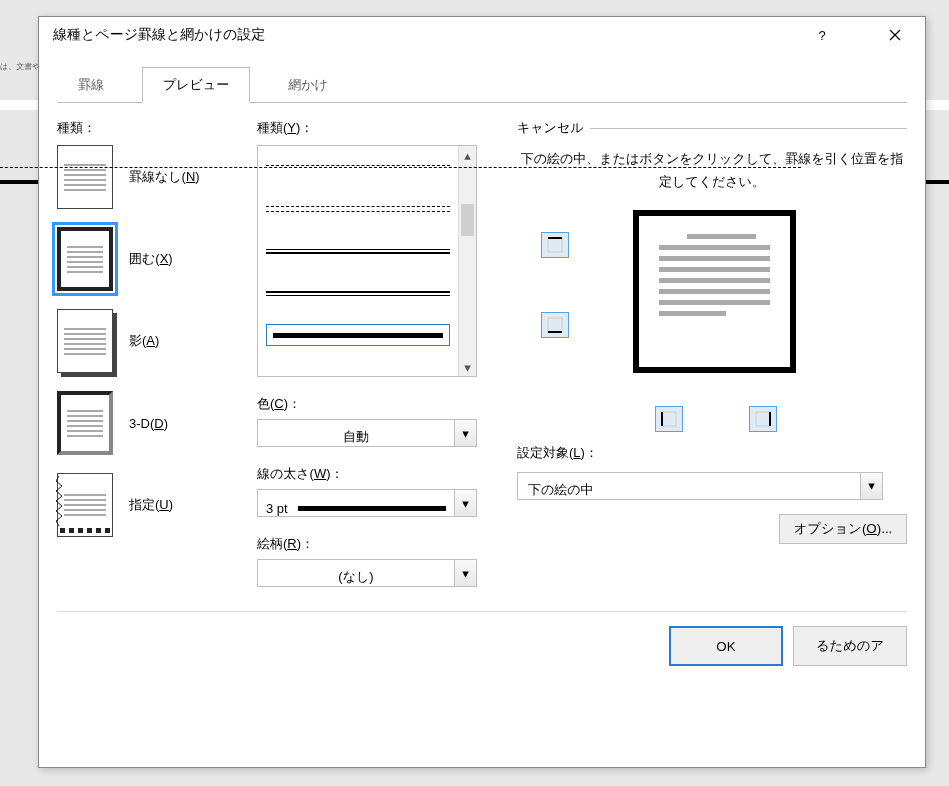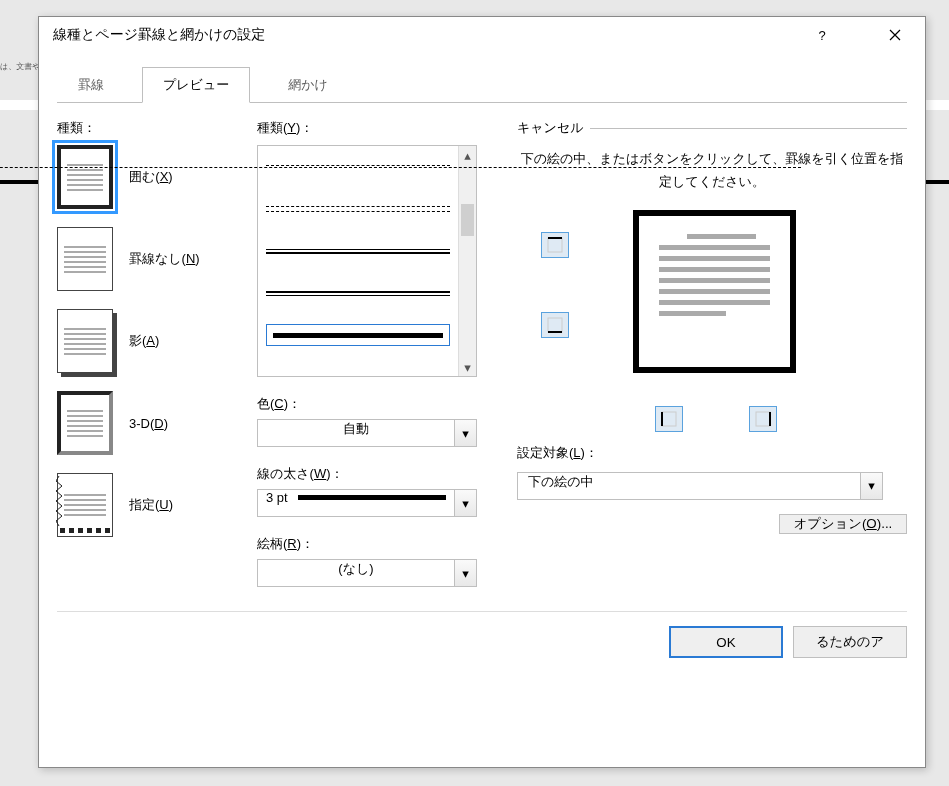--- a/index.html
+++ b/index.html
@@ -44,21 +44,21 @@
     .style-box { border: 1px solid #bfbfbf; width: 220px; height: 232px; display: flex; }
     .style-list { flex: 1; padding: 10px 8px; display: flex; flex-direction: column; gap: 20px; overflow: hidden; }
     .style-row { height: 22px; display: flex; align-items: center; justify-content: center; }
     .style-row.sel { border: 1px solid #2a7ad4; padding: 6px; }
     .sline { width: 100%; }
     .scrollbar { width: 18px; background: #f0f0f0; display: flex; flex-direction: column; border-left: 1px solid #ddd; }
     .sbtn { height: 18px; display: flex; align-items: center; justify-content: center; color: #555; }
     .strack { flex: 1; position: relative; }
     .sthumb { position: absolute; left: 2px; right: 2px; top: 40px; height: 32px; background: #cfcfcf; }
     
-    .dd { width: 220px; height: 28px; border: 1px solid #bfbfbf; display: flex; align-items: flex-start; }
+    .dd { width: 220px; height: 28px; border: 1px solid #bfbfbf; display: flex; align-items: flex-end; }
     .dd .dd-text { flex: 1; text-align: center; }
     .dd .dd-arrow { width: 22px; height: 100%; border-left: 1px solid #bfbfbf; display: flex; align-items: center; justify-content: center; background: linear-gradient(#fafafa,#e8e8e8); }
     .dd.width .dd-text { display: flex; align-items: center; gap: 10px; padding: 0 8px; text-align: left; }
     .dd.width .bar { flex: 1; height: 5px; background: #000; }
     
     .small-label { margin: 18px 0 6px; }
     
     
     .preview-label { display: flex; align-items: center; gap: 6px; margin-bottom: 10px; }
     .preview-label .hr { flex: 1; height: 1px; background: #bfbfbf; }
@@ -73,25 +73,25 @@
     .pv-btn { position: absolute; width: 28px; height: 26px; border: 1px solid #5aa2de; background: #dfeaf4; display: flex; align-items: center; justify-content: center; }
     .pv-btn svg { width: 18px; height: 18px; }
     .pv-btn.t { left: 24px; top: 38px; }
     .pv-btn.b { left: 24px; top: 118px; }
     .pv-btn.l { left: 138px; top: 212px; }
     .pv-btn.r { left: 232px; top: 212px; }
     
     .target-label { margin: 30px 0 10px; }
     .dd.full { width: 366px; }
     .dd.full .dd-text { text-align: left; padding-left: 10px; }
-    .options-btn { float: right; margin-top: 14px; width: 128px; height: 20px; border: 1px solid #bfbfbf; background: #efefef; }
+    .options-btn { float: right; margin-top: 14px; width: 128px; height: 30px; border: 1px solid #bfbfbf; background: #efefef; }
     
     .hr-full { margin: 8px 18px 0; border-top: 1px solid #ddd; }
     .footer { display: flex; justify-content: flex-end; gap: 10px; padding: 14px 18px; }
-    .btn { width: 114px; height: 32px; border: 1px solid #bfbfbf; background: #efefef; }
+    .btn { width: 114px; height: 40px; border: 1px solid #bfbfbf; background: #efefef; }
     .btn.primary { border: 2px solid #2a7ad4; }
     
     u.mn { text-decoration: underline; }
   </style>
 </head>
 <body>
 
 <div class="bg-hint">は、文書や
 るためのア</div>
 <div class="bg-ruler"></div>
@@ -114,41 +114,41 @@
     <div class="tab">網かけ</div>
   </div>
   <div class="tabline"></div>
 
   <div class="content">
 
     <div class="col1">
       <div class="group-label">種類：</div>
 
       <div class="kind-item">
+        <div class="kind-icon">
+          <div class="ln"></div>
+            <div class="ln"></div>
+            <div class="ln"></div>
+            <div class="ln"></div>
+            <div class="ln"></div>
+            <div class="ln"></div>
+        </div>
+        <div class="kind-label">罫線なし(<u class="mn">N</u>)</div>
+      </div>
+
+      <div class="kind-item">
         <div class="kind-icon box selected">
           <div class="ln"></div>
             <div class="ln"></div>
             <div class="ln"></div>
             <div class="ln"></div>
             <div class="ln"></div>
             <div class="ln"></div>
         </div>
         <div class="kind-label">囲む(<u class="mn">X</u>)</div>
-      </div>
-
-      <div class="kind-item">
-        <div class="kind-icon">
-          <div class="ln"></div>
-            <div class="ln"></div>
-            <div class="ln"></div>
-            <div class="ln"></div>
-            <div class="ln"></div>
-            <div class="ln"></div>
-        </div>
-        <div class="kind-label">罫線なし(<u class="mn">N</u>)</div>
       </div>
 
       <div class="kind-item">
         <div class="kind-icon shadow">
           <div class="ln"></div>
             <div class="ln"></div>
             <div class="ln"></div>
             <div class="ln"></div>
             <div class="ln"></div>
             <div class="ln"></div>

